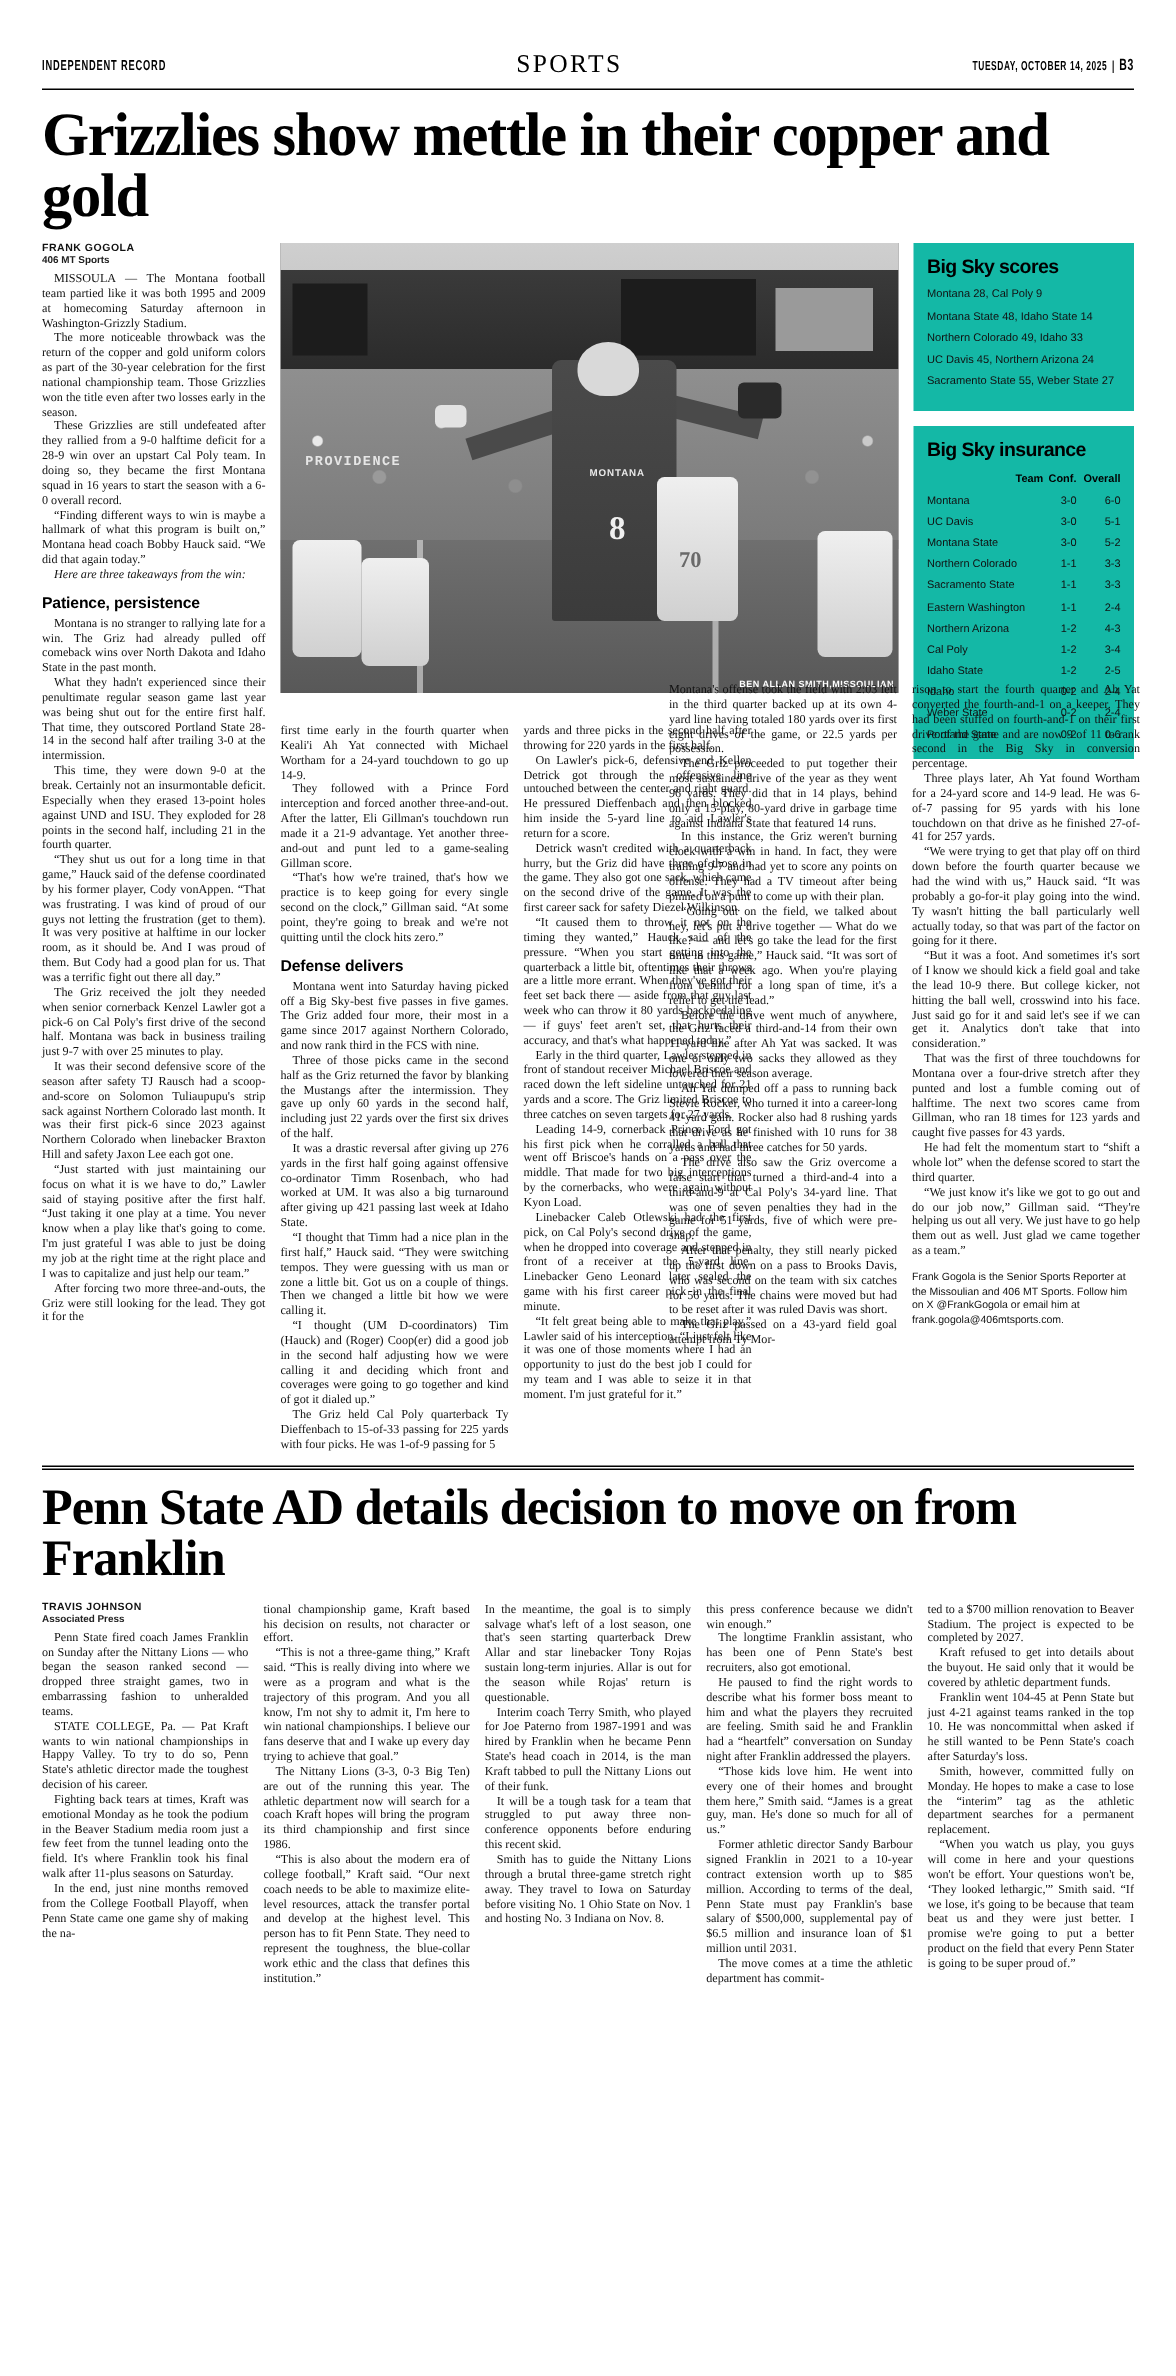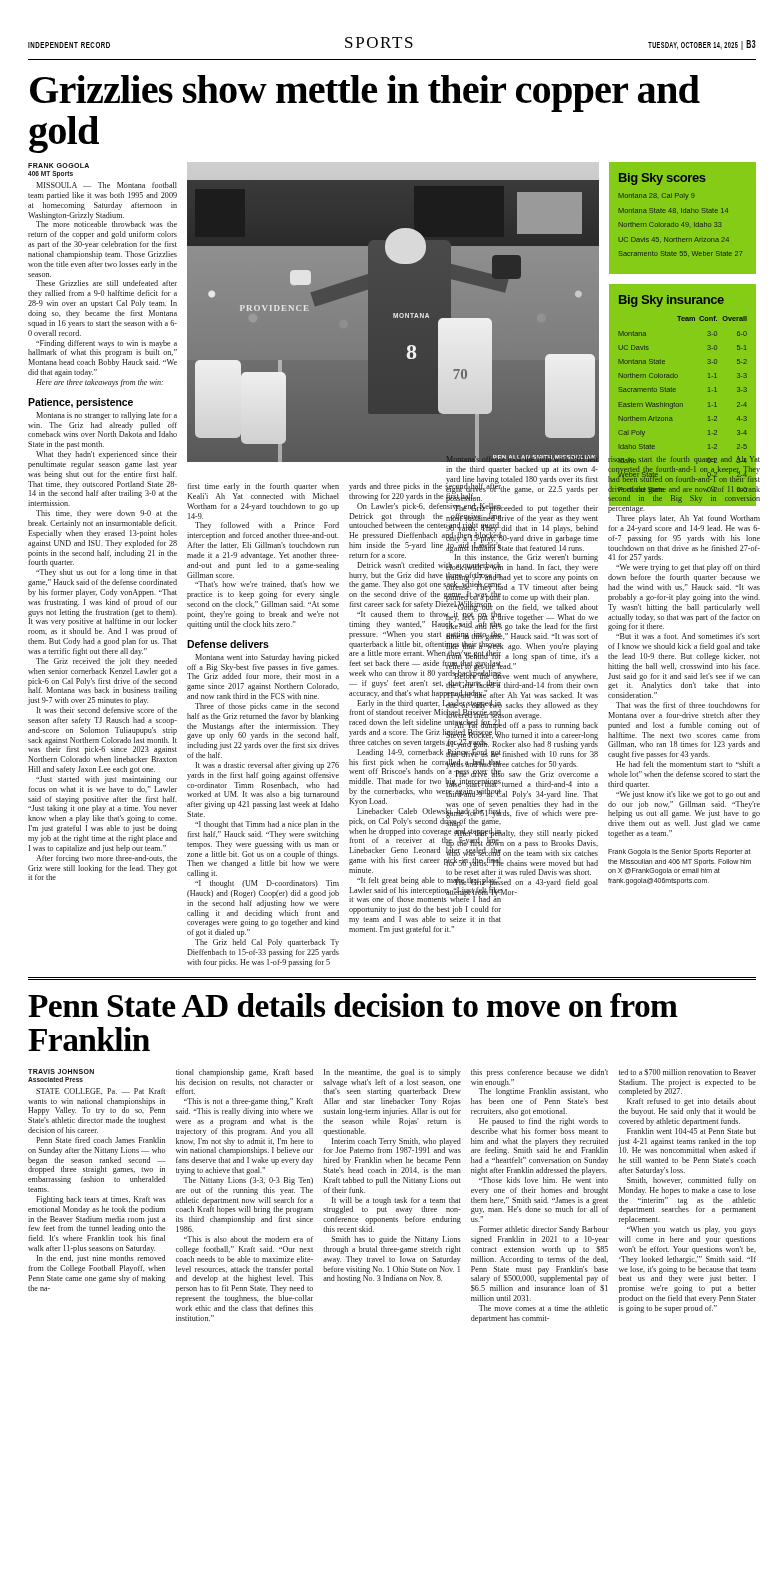--- a/index.html
+++ b/index.html
@@ -92,26 +92,26 @@
                  color:#e8e8e8; font-family:"Liberation Sans", sans-serif;
                  font-size:6.5px; font-weight:700; letter-spacing:0.6px; }
   .jersey-num { position:absolute; left:46.5%; top:59%; width:16%; text-align:center;
                 color:#f0f0f0; font-family:"Liberation Serif", serif;
                 font-size:22px; font-weight:700; }
   .opp { position:absolute; background:linear-gradient(#efefef,#d0d0d0); border-radius:5px; }
   .opp-num { position:absolute; color:#6a6a6a; font-family:"Liberation Serif", serif;
              font-size:15px; font-weight:700; }
   .arm { position:absolute; background:#4a4a4a; }
   .glove { position:absolute; background:#2a2a2a; border-radius:4px; }
-  .signtext { position:absolute; font-family:Liberation Serif, serif;
-              font-weight:700; color:#e6e6e6; letter-spacing:1px;margin-left:36px; }
+  .signtext { position:absolute; font-family:Liberation Mono, monospace;
+              font-weight:700; color:#e6e6e6; letter-spacing:1px; }
 
   
   .rail { width:150px; }
-  .railbox { background:#84cc16; padding:8px 9px 10px 9px; }
+  .railbox { background:#14b8a6; padding:8px 9px 10px 9px; }
   .railbox + .railbox { margin-top:10px; }
   .rail-title { font-family:"Liberation Sans", sans-serif; font-weight:700;
                 font-size:13px; margin:0 0 6px 0; letter-spacing:-0.4px; color:#000; }
   .score-line { font-family:"Liberation Sans", sans-serif; font-size:7.4px;
                 line-height:9.6px; margin-bottom:5px; color:#111; }
   table.stand { width:100%; border-collapse:collapse;
                 font-family:"Liberation Sans", sans-serif; font-size:7.3px; }
   table.stand th { text-align:right; font-weight:700; padding:1px 0 3px 0; color:#000; }
   table.stand th.n, table.stand td.n { text-align:right; }
   table.stand td { padding:2.6px 0; color:#111; }
@@ -324,22 +324,22 @@
   <div id="story1-right" style="position:absolute; left:costs;"></div>
 
   <div class="story-div"></div>
 
   <h1 class="headline2">Penn State AD details decision to move on from Franklin</h1>
 
   <div class="bottom-wrap">
     <div class="bcol">
       <div class="byline-name">TRAVIS JOHNSON</div>
       <div class="byline-org">Associated Press</div>
+      <p class="body">Penn State fired coach James Franklin on Sunday after the Nittany Lions — who began the season ranked second — dropped three straight games, two in embarrassing fashion to unheralded teams.</p>
       <p class="body">STATE COLLEGE, Pa. — Pat Kraft wants to win national championships in Happy Valley. To try to do so, Penn State's athletic director made the toughest decision of his career.</p>
-      <p class="body">Penn State fired coach James Franklin on Sunday after the Nittany Lions — who began the season ranked second — dropped three straight games, two in embarrassing fashion to unheralded teams.</p>
       <p class="body">Fighting back tears at times, Kraft was emotional Monday as he took the podium in the Beaver Stadium media room just a few feet from the tunnel leading onto the field. It's where Franklin took his final walk after 11-plus seasons on Saturday.</p>
       <p class="body">In the end, just nine months removed from the College Football Playoff, when Penn State came one game shy of making the na-</p>
     </div>
     <div class="bcol">
       <p class="body noind">tional championship game, Kraft based his decision on results, not character or effort.</p>
       <p class="body">“This is not a three-game thing,” Kraft said. “This is really diving into where we were as a program and what is the trajectory of this program. And you all know, I'm not shy to admit it, I'm here to win national championships. I believe our fans deserve that and I wake up every day trying to achieve that goal.”</p>
       <p class="body">The Nittany Lions (3-3, 0-3 Big Ten) are out of the running this year. The athletic department now will search for a coach Kraft hopes will bring the program its third championship and first since 1986.</p>
       <p class="body">“This is also about the modern era of college football,” Kraft said. “Our next coach needs to be able to maximize elite-level resources, attack the transfer portal and develop at the highest level. This person has to fit Penn State. They need to represent the toughness, the blue-collar work ethic and the class that defines this institution.”</p>
     </div>
     <div class="bcol">
@@ -378,18 +378,18 @@
           <p class="body">After that penalty, they still nearly picked up the first down on a pass to Brooks Davis, who was second on the team with six catches for 56 yards. The chains were moved but had to be reset after it was ruled Davis was short.</p>
           <p class="body">The Griz passed on a 43-yard field goal attempt from Ty Mor-</p>
         </div>
         <div class="col">
           <p class="body noind">rison to start the fourth quarter and Ah Yat converted the fourth-and-1 on a keeper. They had been stuffed on fourth-and-1 on their first drive of the game and are now 9 of 11 to rank second in the Big Sky in conversion percentage.</p>
           <p class="body">Three plays later, Ah Yat found Wortham for a 24-yard score and 14-9 lead. He was 6-of-7 passing for 95 yards with his lone touchdown on that drive as he finished 27-of-41 for 257 yards.</p>
           <p class="body">“We were trying to get that play off on third down before the fourth quarter because we had the wind with us,” Hauck said. “It was probably a go-for-it play going into the wind. Ty wasn't hitting the ball particularly well actually today, so that was part of the factor on going for it there.</p>
           <p class="body">“But it was a foot. And sometimes it's sort of I know we should kick a field goal and take the lead 10-9 there. But college kicker, not hitting the ball well, crosswind into his face. Just said go for it and said let's see if we can get it. Analytics don't take that into consideration.”</p>
           <p class="body">That was the first of three touchdowns for Montana over a four-drive stretch after they punted and lost a fumble coming out of halftime. The next two scores came from Gillman, who ran 18 times for 123 yards and caught five passes for 43 yards.</p>
           <p class="body">He had felt the momentum start to “shift a whole lot” when the defense scored to start the third quarter.</p>
-          <p class="body">“We just know it's like we got to go out and do our job now,” Gillman said. “They're helping us out all game. We just have to go drive them out as well. Just glad we came together as a team.”</p>
+          <p class="body">“We just know it's like we got to go out and do our job now,” Gillman said. “They're helping us out all very. We just have to go help them out as well. Just glad we came together as a team.”</p>
           <div class="bio">Frank Gogola is the Senior Sports Reporter at the Missoulian and 406 MT Sports. Follow him on X @FrankGogola or email him at frank.gogola@406mtsports.com.</div>
         </div>
       </div>
     </div>
   </div>
 
 </body></html>

